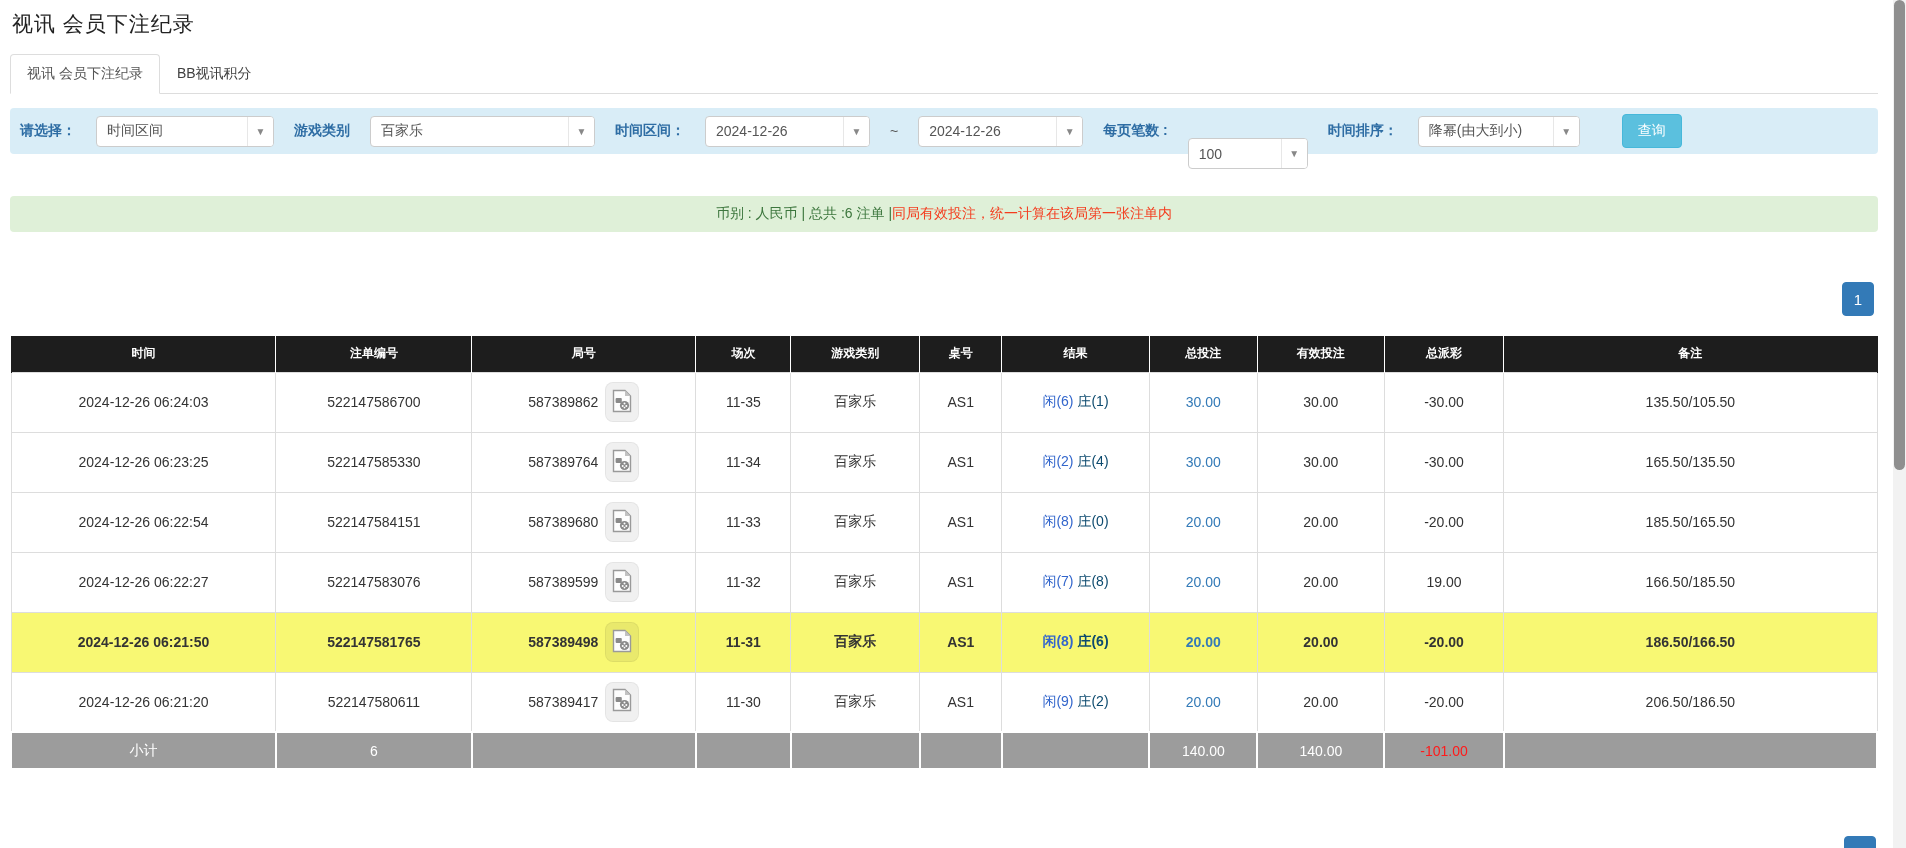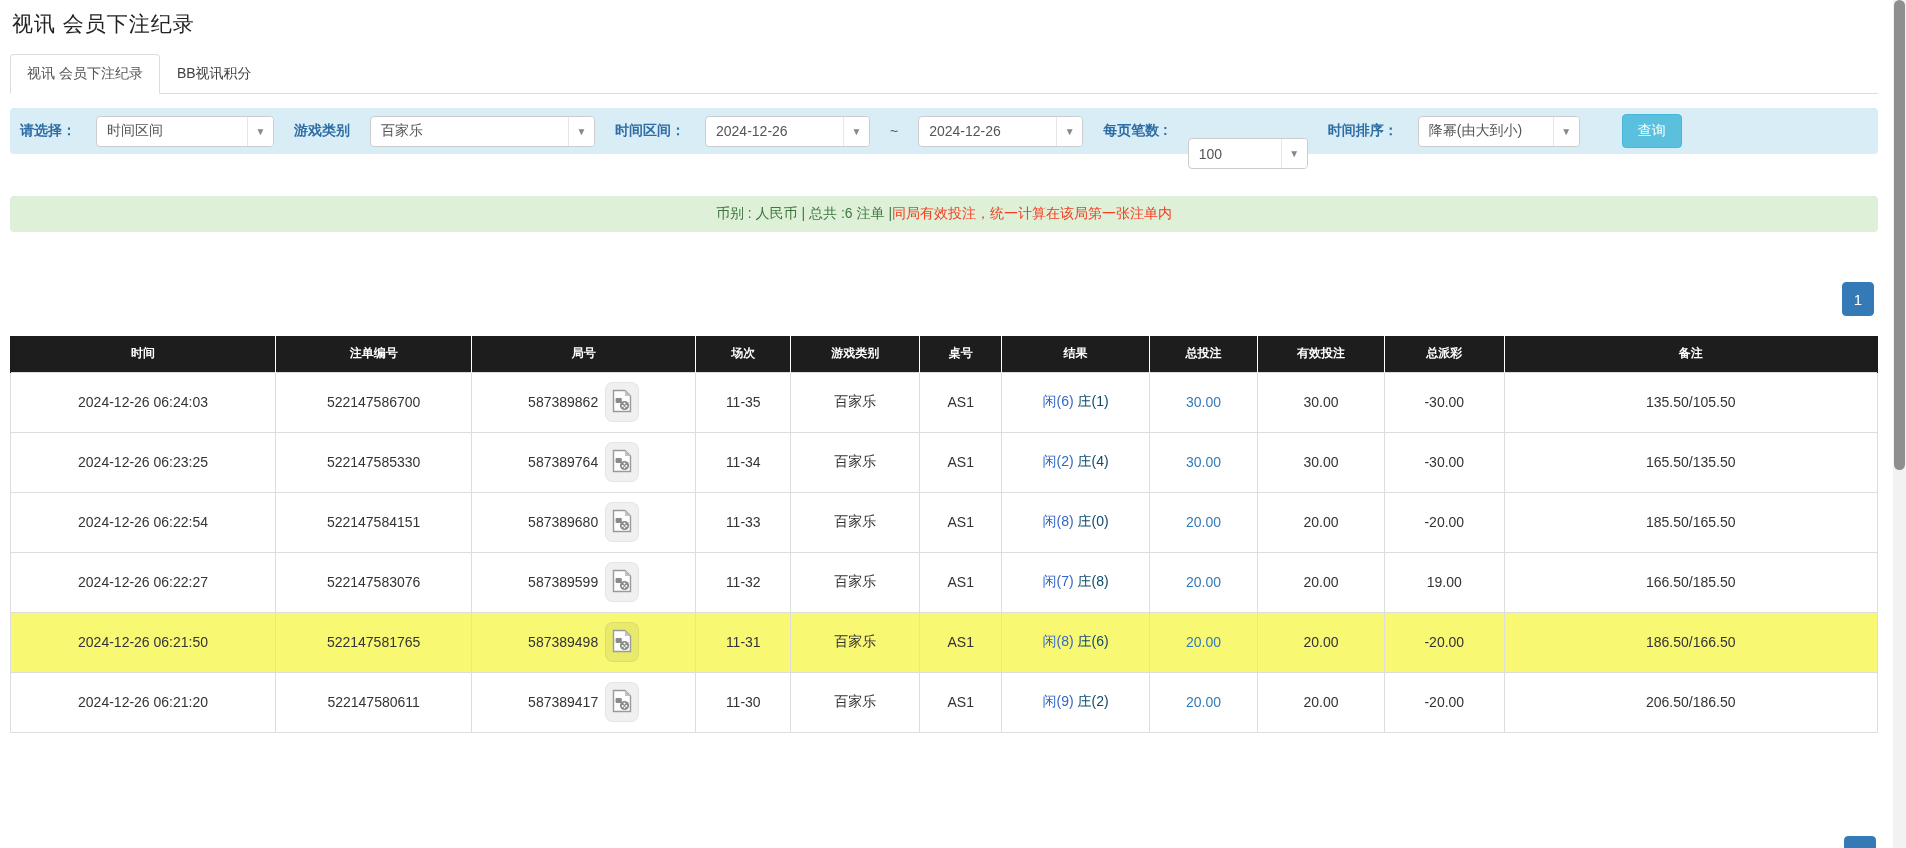--- a/index.html
+++ b/index.html
@@ -32,21 +32,21 @@
   .summary-right { color:#f43c1e; }
 
   .pagination-row { display:flex; justify-content:flex-end; margin-top:50px; padding-right:4px; }
   .page-btn { min-width:32px; height:34px; background:#337ab7; border:1px solid #337ab7; color:#fff; border-radius:4px; font-size:15px; display:flex; align-items:center; justify-content:center; cursor:pointer; }
 
   table.records { width:100%; border-collapse:collapse; margin-top:20px; font-size:14px; table-layout:fixed; }
   table.records thead th { background:#1d1d1d; color:#fff; font-weight:bold; height:36px; border-left:1px solid #fff; border-right:1px solid #fff; font-size:12px; }
   table.records thead th:first-child { border-left:1px solid #1d1d1d; }
   table.records thead th:last-child { border-right:1px solid #1d1d1d; }
   table.records tbody td { border:1px solid #ddd; height:60px; text-align:center; color:#333; background:#fff; }
-  table.records tbody tr.highlight td { background:#f8f873; }
+  table.records tbody tr.highlight td { background:#f8f873;font-weight:bold; }
   .res-player { color:#3366cc; }
   .res-banker { color:#0c4a6e;text-align:right; }
   .bet-link { color:#337ab7; text-decoration:none; cursor:pointer; }
   td.neg { color:#f20000; }
   table.records tfoot td { background:#9c9c9c; color:#fff; border:2px solid #fff; height:37px; text-align:center; }
   table.records tfoot td.neg { color:#ff1a1a; }
 
   .round-num { vertical-align:middle; }
   .video-btn { width:34px; height:40px; background:rgba(0,0,0,0.06); border:1px solid rgba(0,0,0,0.05); border-radius:8px; margin-left:7px; vertical-align:middle; display:inline-flex; align-items:center; justify-content:center; cursor:pointer; padding:0; }
 
@@ -284,20 +284,33 @@
           <td>百家乐</td>
           <td>AS1</td>
           <td><span class="res-player">闲(9)</span> <span class="res-banker">庄(2)</span></td>
           <td><a class="bet-link">20.00</a></td>
           <td>20.00</td>
           <td class="neg">-20.00</td>
           <td>206.50/186.50</td>
         </tr>
       </tbody>
     <tfoot>
+        <tr>
+          <td>小计</td>
+          <td>6</td>
+          <td></td>
+          <td></td>
+          <td></td>
+          <td></td>
+          <td></td>
+          <td>140.00</td>
+          <td>140.00</td>
+          <td class="neg">-101.00</td>
+          <td></td>
+        </tr>
       </tfoot>
   </table>
 
 </div>
 
 <div class="bottom-pagination">
   <div class="page-btn">1</div>
 </div>
 
 <div class="scrollbar-track">

